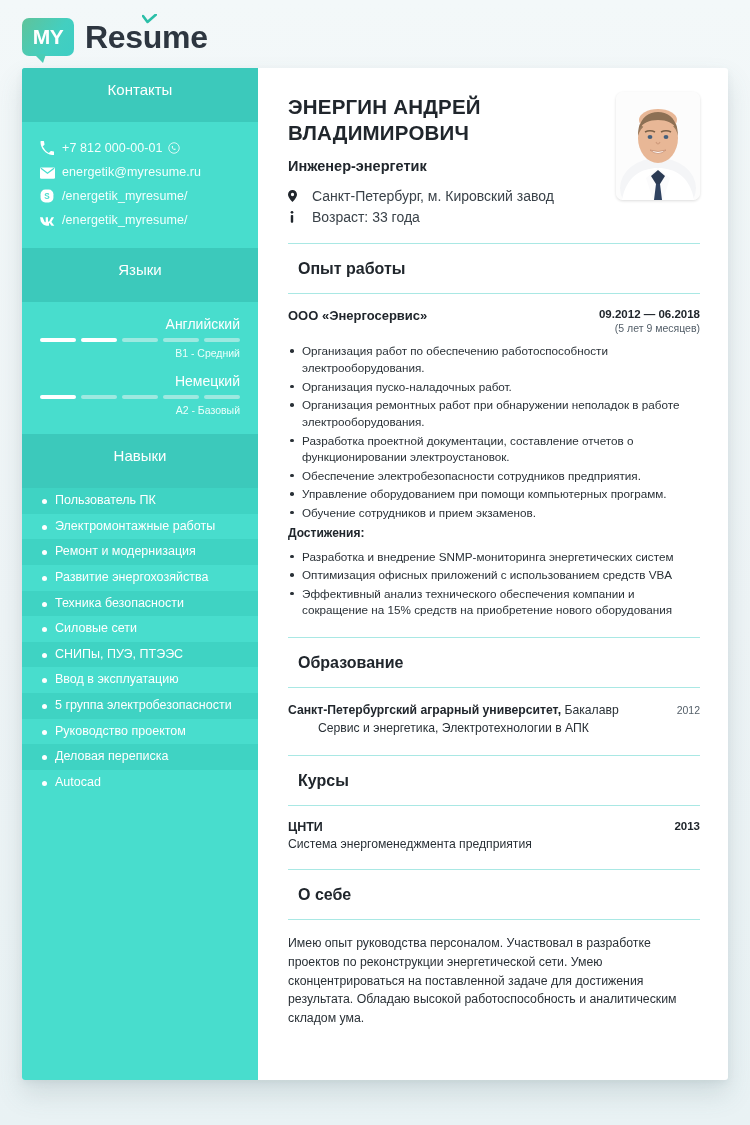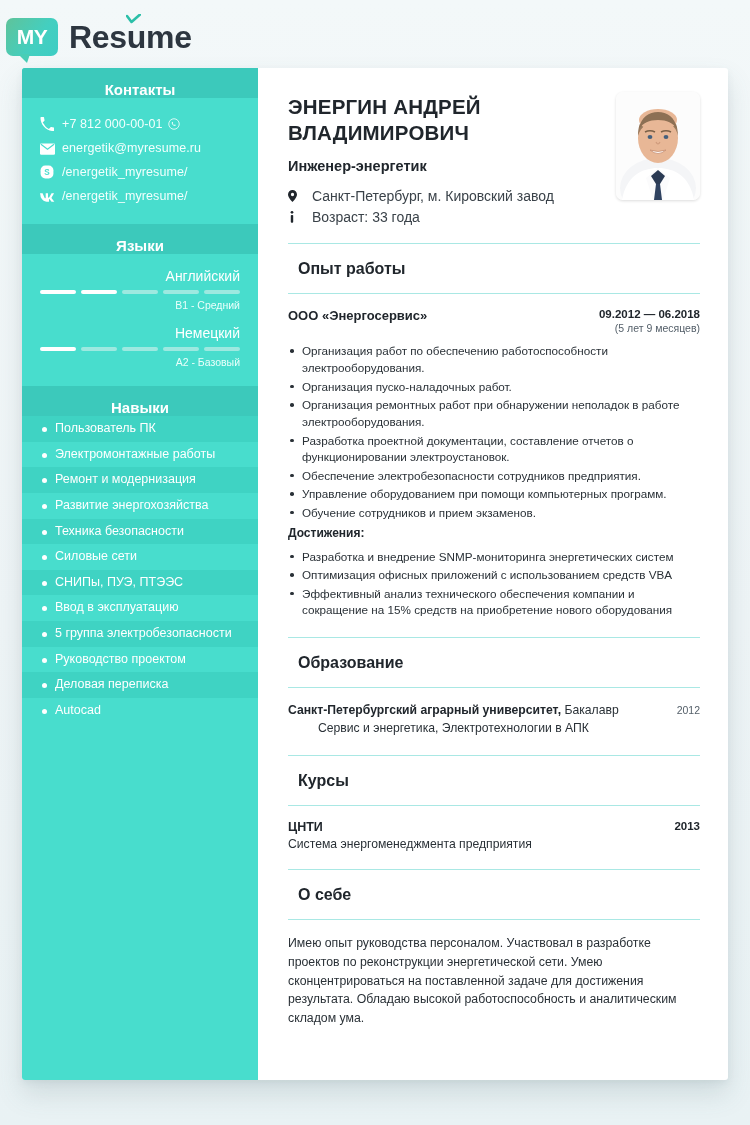--- a/index.html
+++ b/index.html
@@ -6,21 +6,21 @@
   * { box-sizing: border-box; margin: 0; padding: 0; }
   html, body {
     width: 750px; height: 1125px;
     background: linear-gradient(180deg,#f3f8f9 0%,#eef4f6 55%,#e9f2f4 100%);
     font-family: "Liberation Sans", sans-serif;
     -webkit-font-smoothing: antialiased;
   }
   .page { position: relative; width: 750px; height: 1125px; overflow: hidden; }
 
   
-  .logo-wrap { position: absolute; left: 6px; top: 18px; display: flex; align-items: center; }
+  .logo-wrap { position: absolute; left: 22px; top: 18px; display: flex; align-items: center; }
   .logo-badge {
     position: relative; width: 52px; height: 38px; border-radius: 7px;
     background: linear-gradient(125deg,#5fc39a 0%,#43cfc0 60%,#3ecdc4 100%);
     display: flex; align-items: center; justify-content: center;
   }
   .logo-badge:after {
     content: ""; position: absolute; left: 12px; bottom: -7px;
     width: 0; height: 0; border-left: 9px solid transparent;
     border-right: 3px solid transparent; border-top: 9px solid #49cdb6;
   }
@@ -41,21 +41,21 @@
     position: absolute; left: 22px; top: 68px; width: 706px; height: 1012px;
     background: #ffffff; border-radius: 3px;
     box-shadow: 0 14px 26px rgba(80,105,115,0.17), 0 3px 7px rgba(80,105,115,0.08);
     display: flex; overflow: hidden;
   }
 
   
   .sidebar { width: 236px; background: #48ddcd; flex: 0 0 236px; position: relative; }
   .side-head {
     background: #3cc9bb; color: #ffffff; text-align: center;
-    font-size: 15px; font-weight: bold; padding: 13px 0 0;
+    font-size: 15px; font-weight: normal; padding: 13px 0 24px;
   }
   .contact-list { padding: 14px 0 16px 0; }
   .contact-row {
     display: flex; align-items: flex-end; padding: 5px 10px 5px 18px;
     color: #f2fffd; font-size: 12.5px; letter-spacing: 0.1px;
   }
   .contact-row .ico {
     flex: 0 0 22px; display: flex; align-items: center; justify-content: flex-start;
     color: #ffffff;
   }

